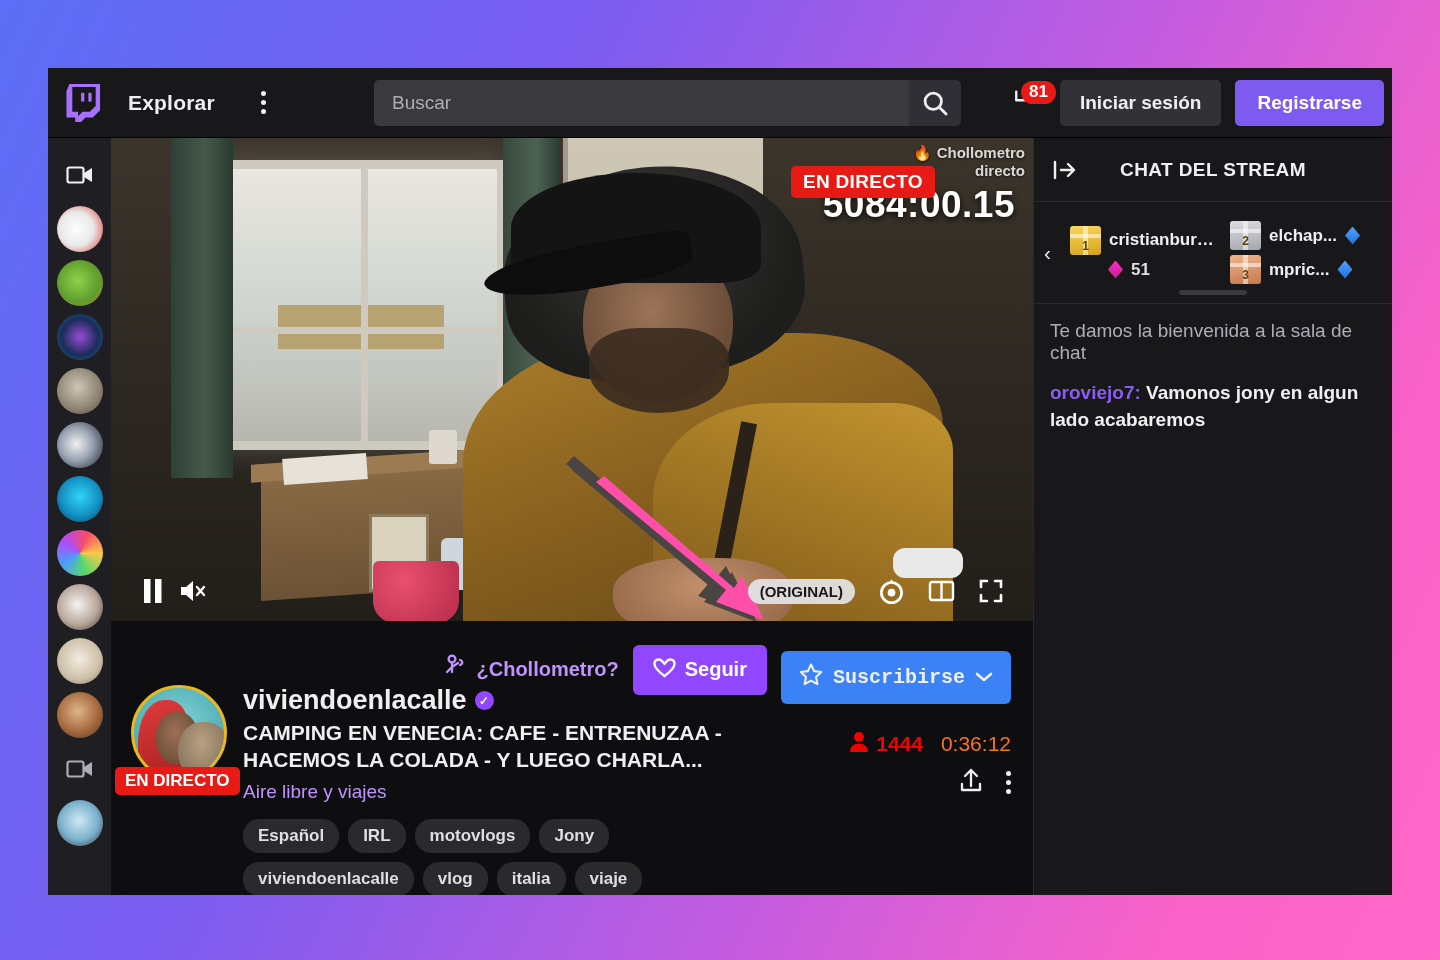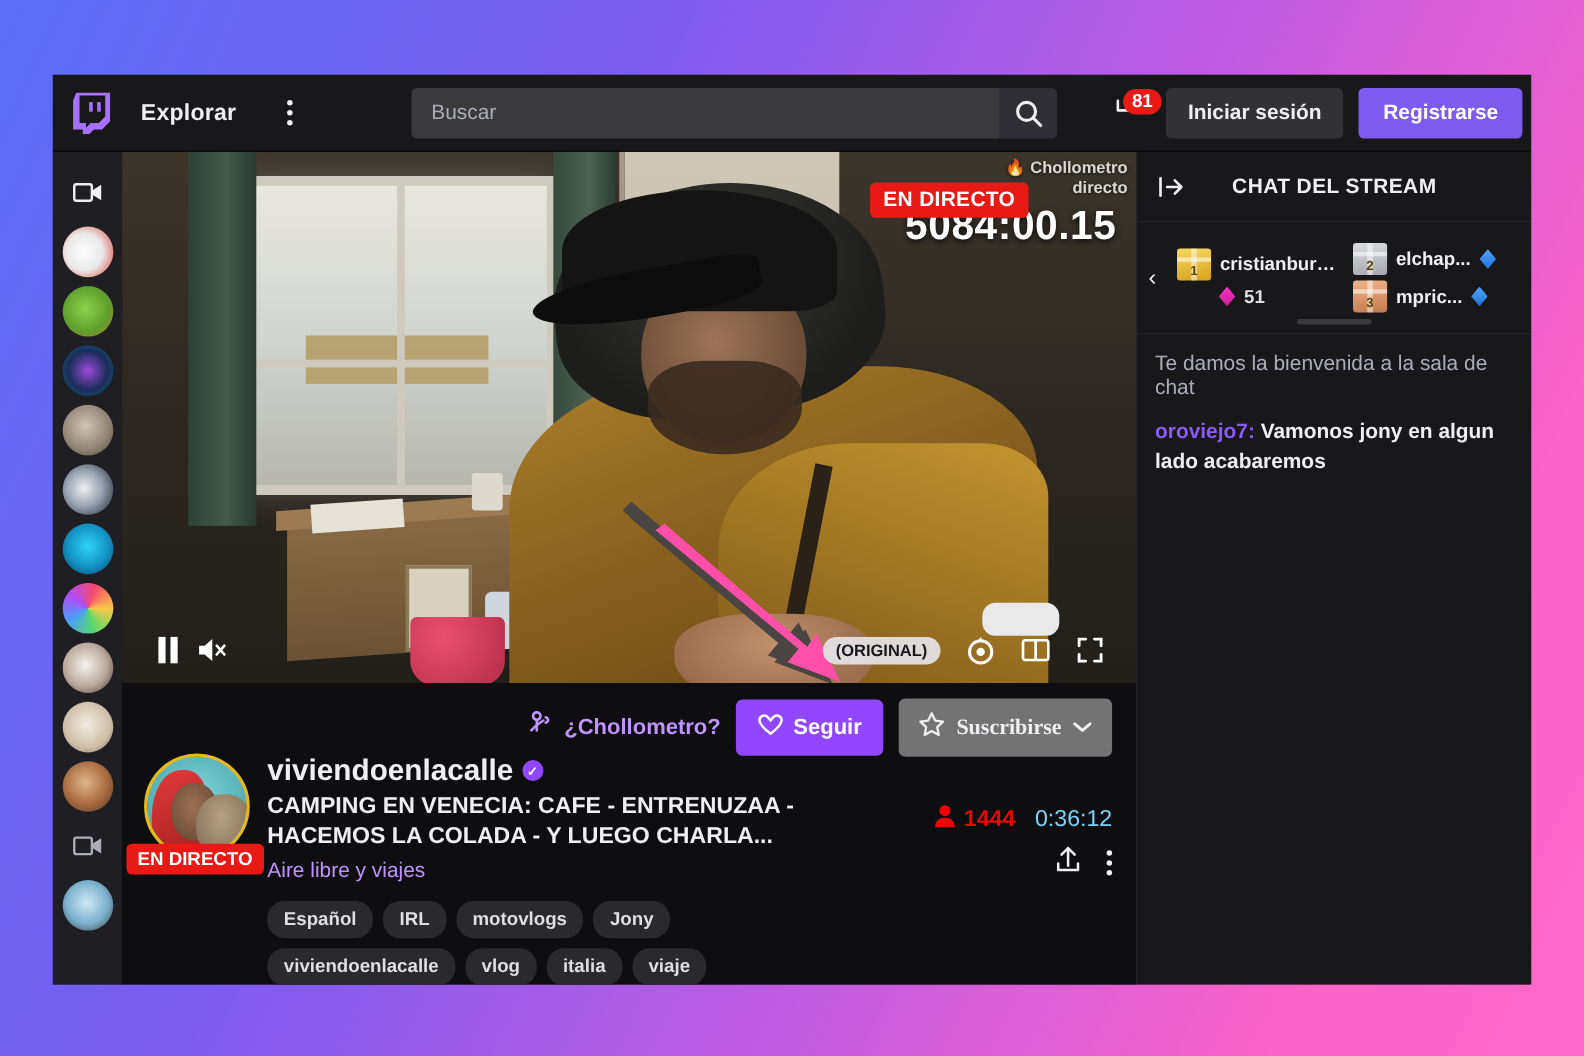--- a/index.html
+++ b/index.html
@@ -299,25 +299,26 @@
   .follow-btn {
     display:flex; align-items:center; gap:9px;
     background:#9147ff; color:#fff;
     font-size:20px; font-weight:bold;
     border:none; border-radius:6px;
     padding: 12px 20px; cursor:pointer;
     font-family: "Liberation Sans", sans-serif;
   }
   .sub-btn {
     display:flex; align-items:center; gap:10px;
-    background:#737373; color:#efeff1;
+    background:#3b82f6; color:#efeff1;
     font-size:20px; font-weight:bold;
     border:none; border-radius:6px;
     padding: 12px 18px; cursor:pointer;
-    font-family: Liberation Serif, serif;
+    font-family: Liberation Mono, monospace;
+    margin-top: 16px;
   }
   .chan-body { display:flex; gap: 16px; margin-top: 48px; }
   .avatar-wrap { position: relative; width: 96px; flex: none; }
   .chan-avatar {
     width: 96px; height: 96px; border-radius: 50%;
     border: 3px solid #e8b91f; overflow:hidden;
     background: radial-gradient(circle at 50% 40%, #7fd4d8 0%, #3e9ca3 100%);
     position: relative;
   }
   .ca-hood {
@@ -359,21 +360,21 @@
   }
   .chan-cat { color:#bf94ff; font-size:19px; margin-top:7px; }
   .meta-col {
     position:absolute; right: 22px; top: 110px;
     text-align:right;
   }
   .viewers {
     display:flex; align-items:center; justify-content:flex-end; gap:18px;
   }
   .v-count { color:#eb0400; font-size:21px; font-weight:bold; }
-  .v-time { color:#7dd3fc; font-size:21px; }
+  .v-time { color:#f97316; font-size:21px; }
   .meta-actions { display:flex; align-items:center; justify-content:flex-end; gap:22px; margin-top: 10px;}
   .kebab-v { display:flex; flex-direction:column; gap:4px; align-items:center; cursor:pointer;}
   .kebab-v i { width:5px; height:5px; border-radius:50%; background:#efeff1; }
   .tags { display:flex; flex-wrap:wrap; gap:9px; margin-top:16px; max-width: 520px; }
   .tag {
     background:#2a2a2d; color:#dedee3;
     font-size:17px; font-weight:bold;
     padding: 7px 15px; border-radius:16px;
     cursor:pointer;
   }

